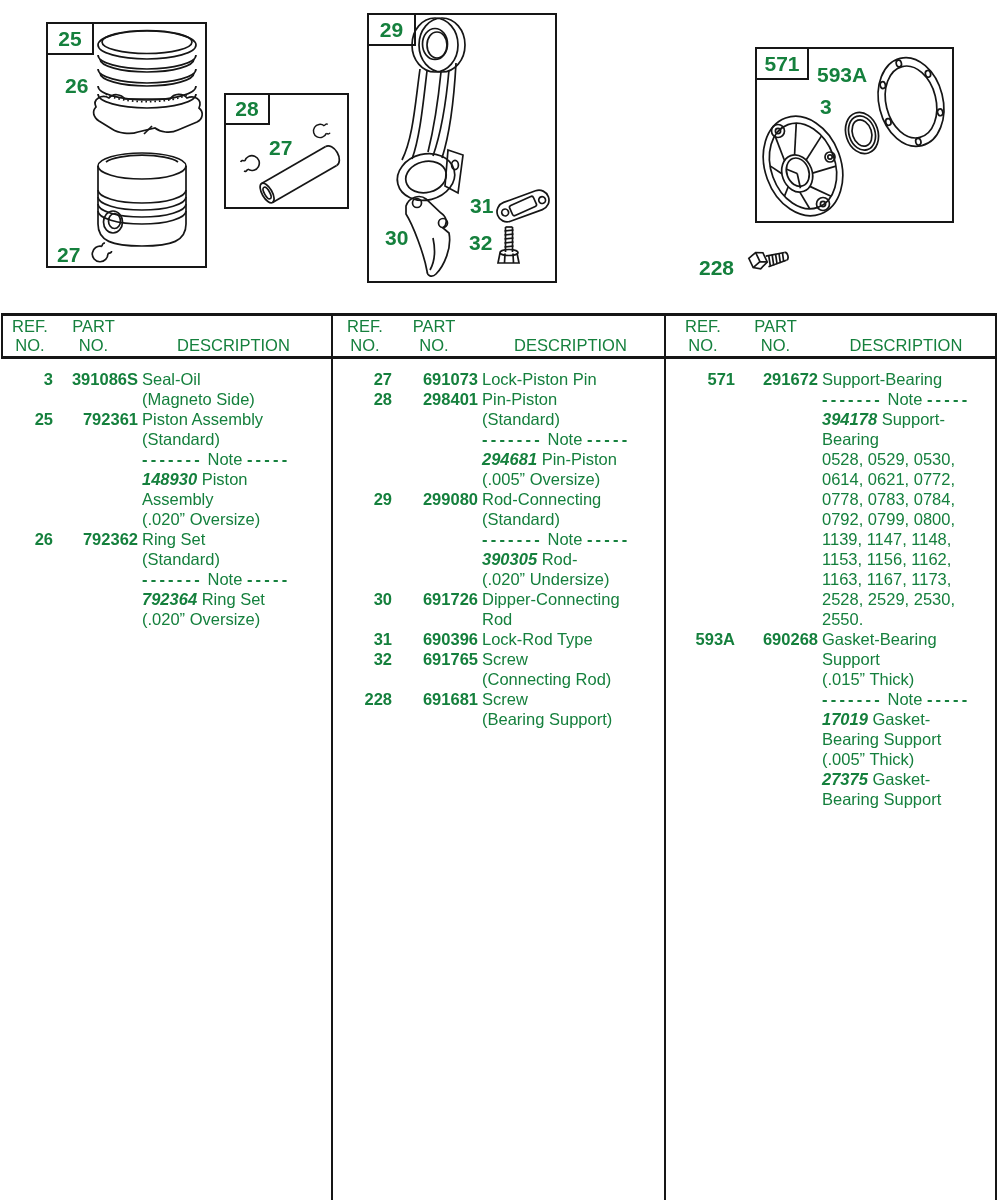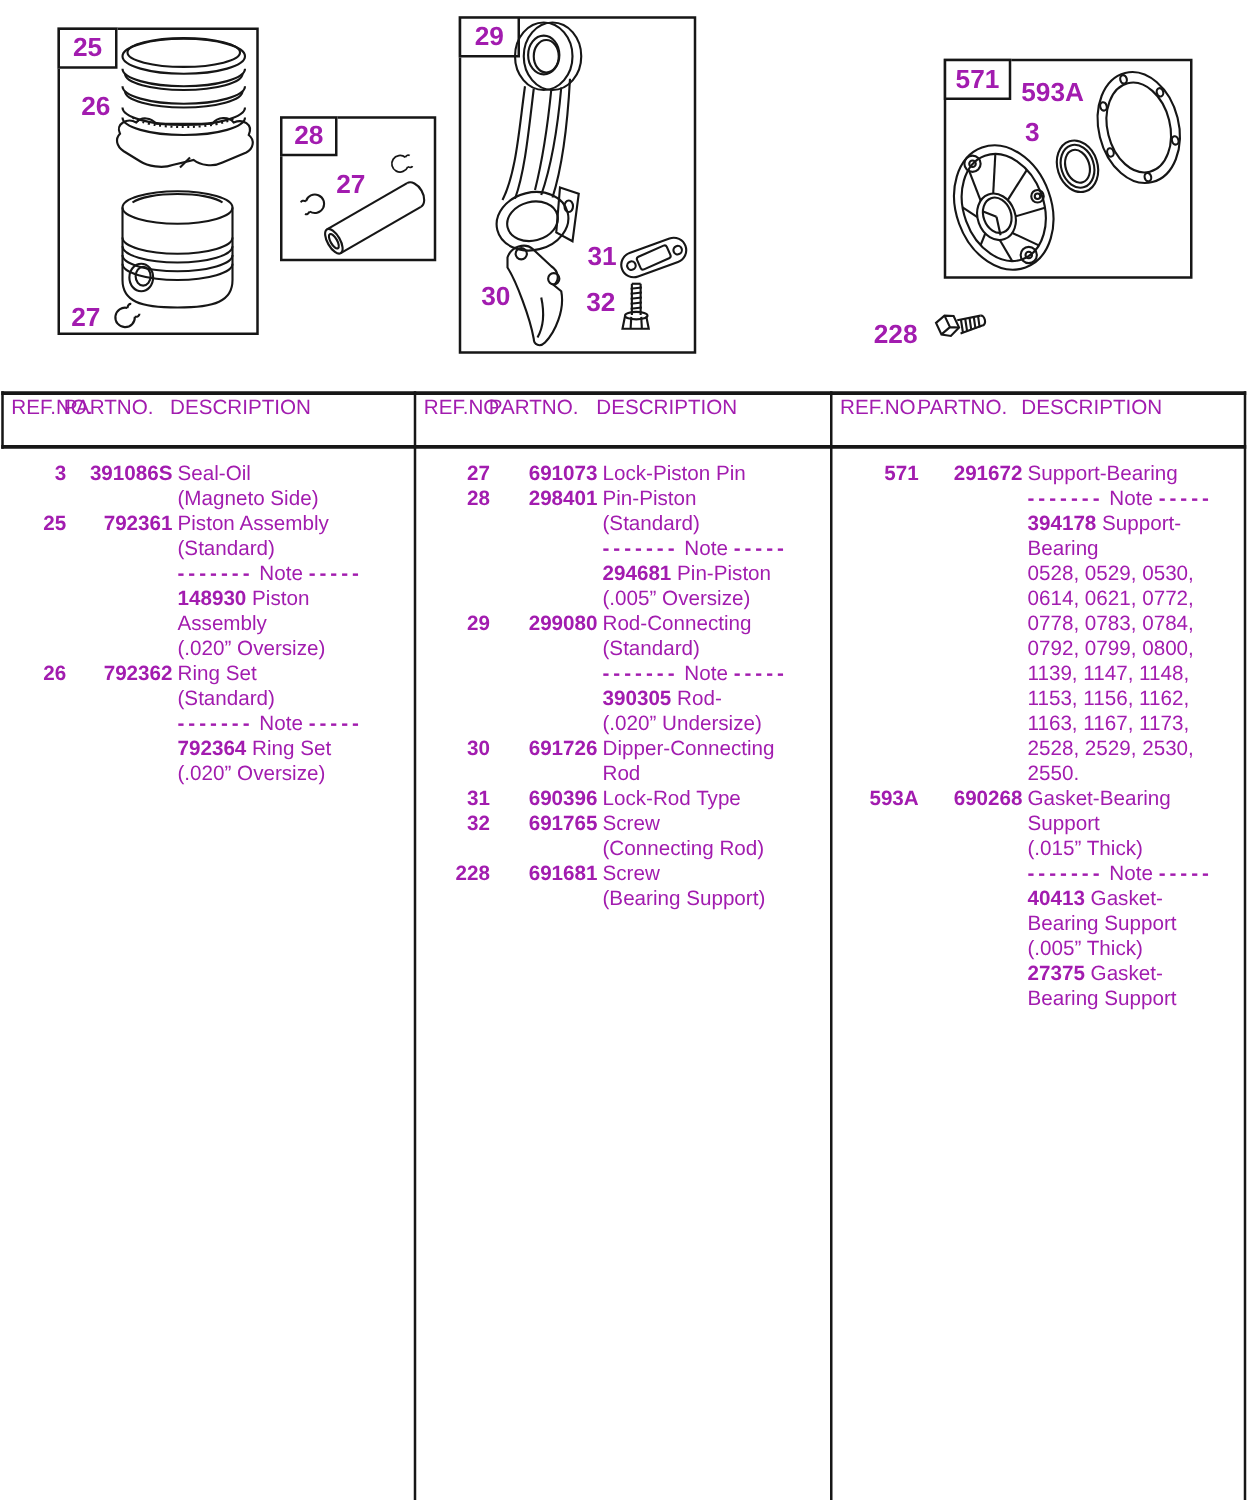--- a/index.html
+++ b/index.html
@@ -1,17 +1,17 @@
 <!DOCTYPE html>
 <html><head>
 <meta charset="utf-8">
 <style>
   html,body{margin:0;padding:0;background:#ffffff;}
   #page{position:relative;width:1000px;height:1200px;background:#ffffff;overflow:hidden;
-        font-family:"Liberation Sans",sans-serif;color:#a21caf;}
+        font-family:"Liberation Sans",sans-serif;color:#15803d;}
   
   .panel{position:absolute;border:2px solid #161616;background:transparent;z-index:1;}
   .plabel{position:absolute;left:-2px;top:-2px;border:2px solid #161616;background:#ffffff;
           display:flex;align-items:center;justify-content:center;
           font-weight:bold;font-size:21px;z-index:3;}
   #panel25{left:46px;top:22px;width:157px;height:242px;}
   #panel25 .plabel{width:44px;height:29px;}
   #panel28{left:224px;top:93px;width:121px;height:112px;}
   #panel28 .plabel{width:42px;height:28px;}
   #panel29{left:367px;top:13px;width:186px;height:266px;}
@@ -28,35 +28,35 @@
   #rule-left-head{left:1px;top:313px;width:2px;height:46px;}
   #rule-div1{left:331px;top:313px;width:2px;height:887px;}
   #rule-div2{left:664px;top:313px;width:2px;height:887px;}
   #rule-right{left:995px;top:313px;width:2px;height:887px;}
   #thead{position:absolute;left:1px;top:317px;width:994px;height:38px;display:flex;z-index:2;
          font-size:16.5px;line-height:19px;}
   .hcell{display:grid;}
   .hcell.hc1{width:330px;grid-template-columns:50px 85px 1fr;}
   .hcell.hc2{width:333px;grid-template-columns:60px 86px 1fr;}
   .hcell.hc3{width:331px;grid-template-columns:70px 83px 1fr;}
-  .hcol{text-align:center;display:flex;flex-direction:row;justify-content:flex-start;}
+  .hcol{text-align:center;display:flex;flex-direction:column;justify-content:flex-end;}
   .hcol span{display:block;}
   .h-ref{padding-left:8px;}
   
   .tcol{position:absolute;top:369px;font-size:16.5px;line-height:20px;z-index:2;}
   #col1{left:3px;width:327px;}
   #col2{left:332px;width:331px;}
   #col3{left:665px;width:330px;}
   .trow{display:grid;}
   #col1 .trow{grid-template-columns:50px 85px 1fr;}
   #col2 .trow{grid-template-columns:60px 86px 1fr;}
   #col3 .trow{grid-template-columns:70px 83px 1fr;}
   .t-ref,.t-part{font-weight:bold;text-align:right;white-space:pre;}
   .t-desc{padding-left:4px;white-space:pre;}
-  .t-desc b{font-weight:bold;}
+  .t-desc b{font-weight:bold;font-style:italic;}
   .dash{font-weight:bold;letter-spacing:3.2px;}
   .nword{font-weight:normal;}
 </style>
 </head>
 <body>
 
 <div id="page">
 
   <section>
 
@@ -517,21 +517,21 @@
           <span class="t-desc">(.015” Thick)</span>
         </div>
         <div class="trow">
           <span class="t-ref"></span>
           <span class="t-part"></span>
           <span class="t-desc"><span class="dash">-------</span><span class="nword"> Note </span><span class="dash">-----</span></span>
         </div>
         <div class="trow">
           <span class="t-ref"></span>
           <span class="t-part"></span>
-          <span class="t-desc"><b>40413</b> Gasket-</span>
+          <span class="t-desc"><b>17019</b> Gasket-</span>
         </div>
         <div class="trow">
           <span class="t-ref"></span>
           <span class="t-part"></span>
           <span class="t-desc">Bearing Support</span>
         </div>
         <div class="trow">
           <span class="t-ref"></span>
           <span class="t-part"></span>
           <span class="t-desc">(.005” Thick)</span>

